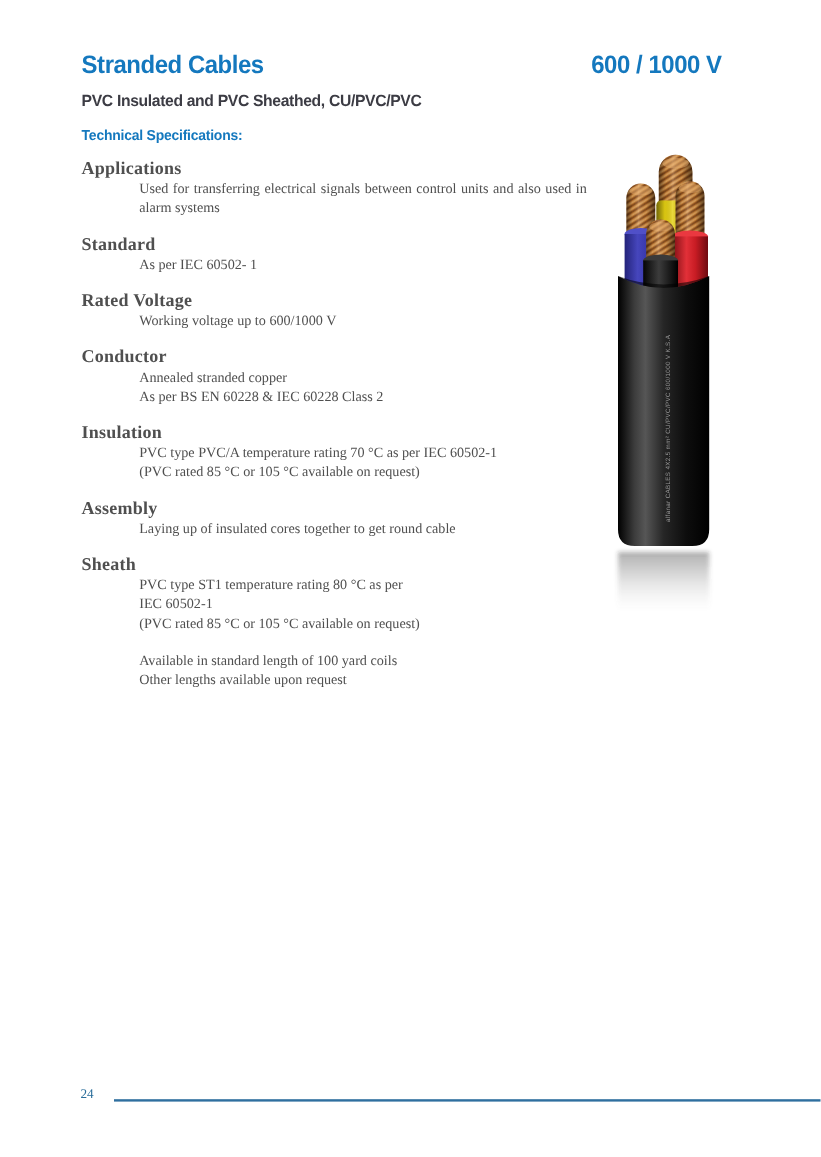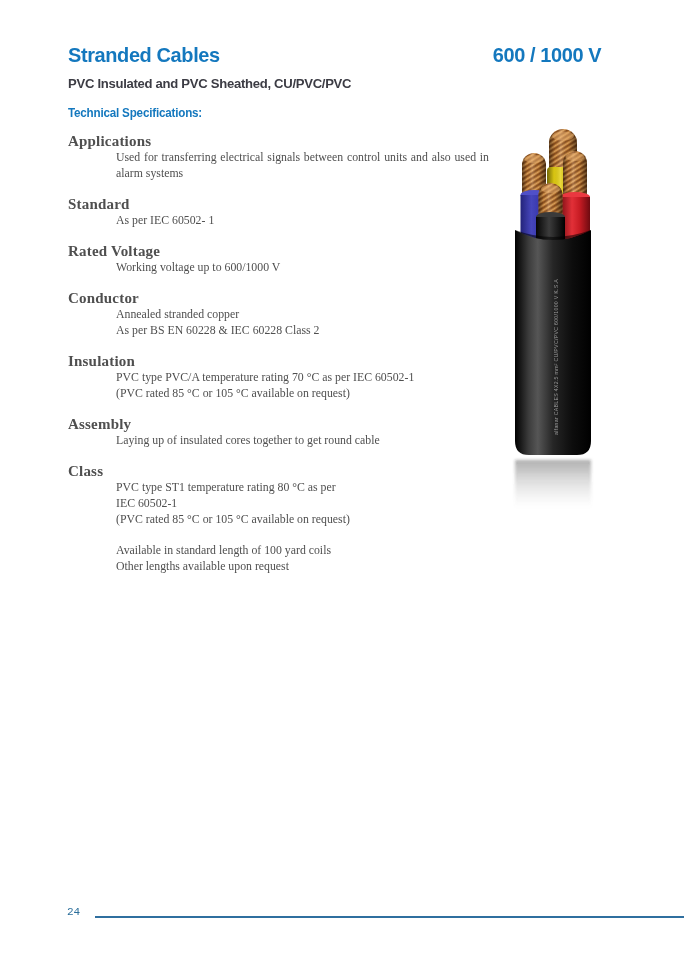--- a/index.html
+++ b/index.html
@@ -93,21 +93,21 @@
     left: 503px;
     top: 123px;
     width: 102px;
     height: 392px;
   }
   
   .page-number {
     position: absolute;
     left: 67px;
     top: 905px;
-    font-family: Liberation Mono, monospace;
+    font-family: Liberation Serif, serif;
     font-size: 11px;
     line-height: 14px;
     color: #2b6e9b;
   }
   .footer-rule {
     position: absolute;
     left: 95px;
     right: 0;
     top: 916px;
     height: 2px;
@@ -163,21 +163,21 @@
     </section>
 
     <section class="spec-section">
       <h3 class="spec-heading">Assembly</h3>
       <div class="spec-body">
           <div>Laying up of insulated cores together to get round cable</div>
         </div>
     </section>
 
     <section class="spec-section">
-      <h3 class="spec-heading">Class</h3>
+      <h3 class="spec-heading">Sheath</h3>
       <div class="spec-body">
           <div>PVC type ST1 temperature rating 80 °C as per</div>
           <div>IEC 60502-1</div>
           <div>(PVC rated 85 °C or 105 °C available on request)</div>
         </div>
     </section>
 
     <section class="spec-section">
       <div class="spec-body">
           <div>Available in standard length of 100 yard coils</div>

